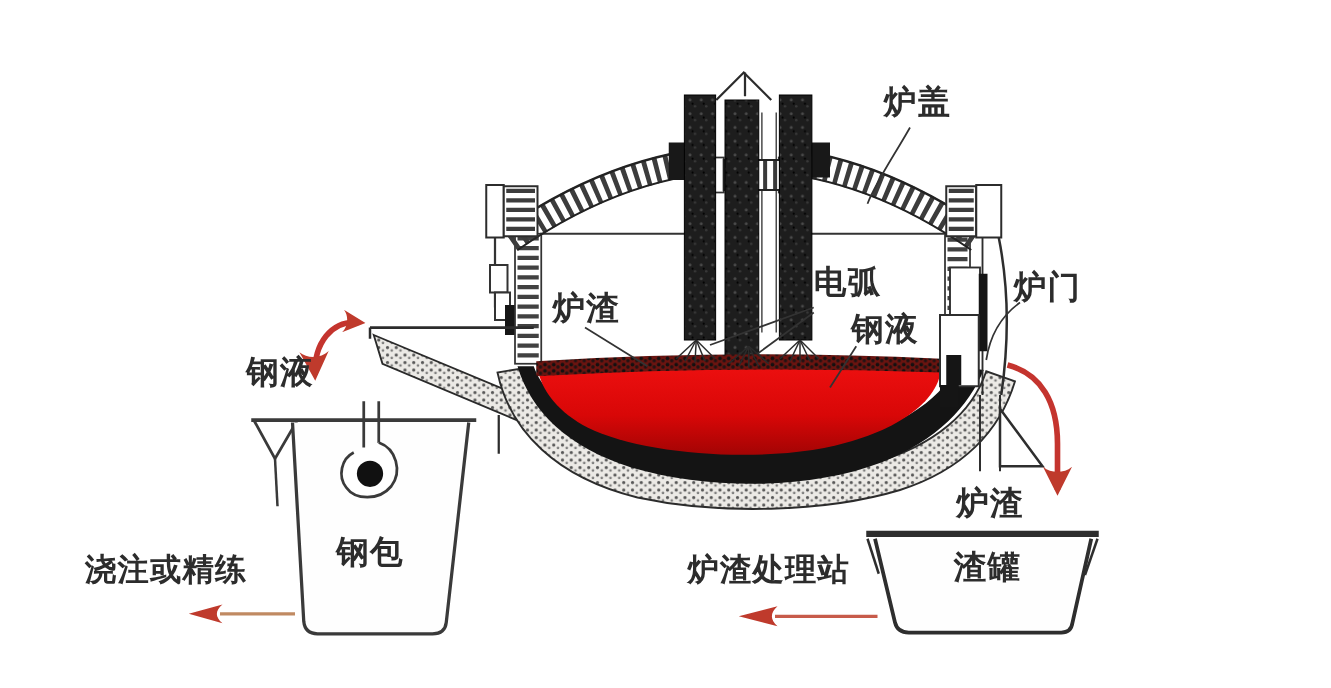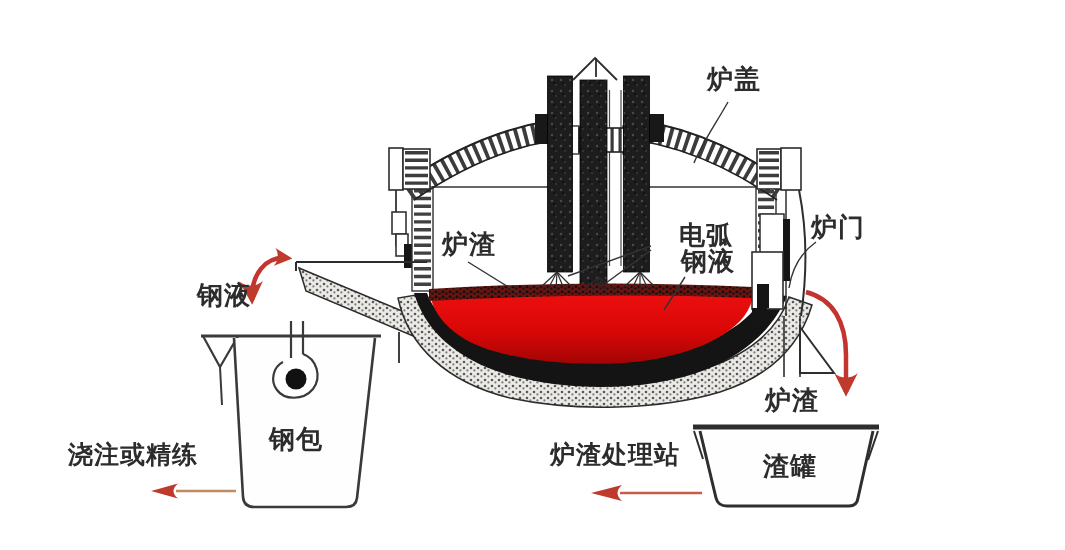--- a/index.html
+++ b/index.html
@@ -1,34 +1,34 @@
 <!DOCTYPE html>
 <html><head>
 <meta charset="utf-8">
 <style>
   html,body{margin:0;padding:0;background:#ffffff;}
   .stage{
     position:relative;width:1065px;height:550px;background:#ffffff;overflow:hidden;
-    font-family:Liberation Mono, monospace;
+    font-family:Liberation Sans, sans-serif;
   }
   .stage svg{position:absolute;left:0;top:0;}
   .lbl{
     position:absolute;color:#2c2c2c;font-weight:700;font-size:26px;
     letter-spacing:1px;white-space:nowrap;line-height:1;
   }
   .lbl-lid{left:707px;top:68px;}
   .lbl-door{left:811px;top:216px;}
-  .lbl-arc{left:651px;top:224px;margin-left:28px;}
+  .lbl-arc{left:651px;top:212px;}
   .lbl-steel-inner{left:681px;top:250px;}
   .lbl-slag-inner{left:442px;top:233px;}
   .lbl-steel-left{left:197px;top:284px;}
   .lbl-ladle{left:269px;top:428px;}
   .lbl-pour{left:68px;top:444px;font-size:25px;}
   .lbl-station{left:550px;top:444px;font-size:25px;}
-  .lbl-pot{left:763px;top:455px;}
+  .lbl-pot{left:763px;top:440px;}
   .lbl-slag-right{left:765px;top:389px;}
 </style>
 </head>
 <body>
 
 <div class="stage">
 
   <svg width="1065" height="550" viewBox="0 0 1065 550">
     <defs>
       <pattern id="stip" width="7" height="6" patternUnits="userSpaceOnUse">

